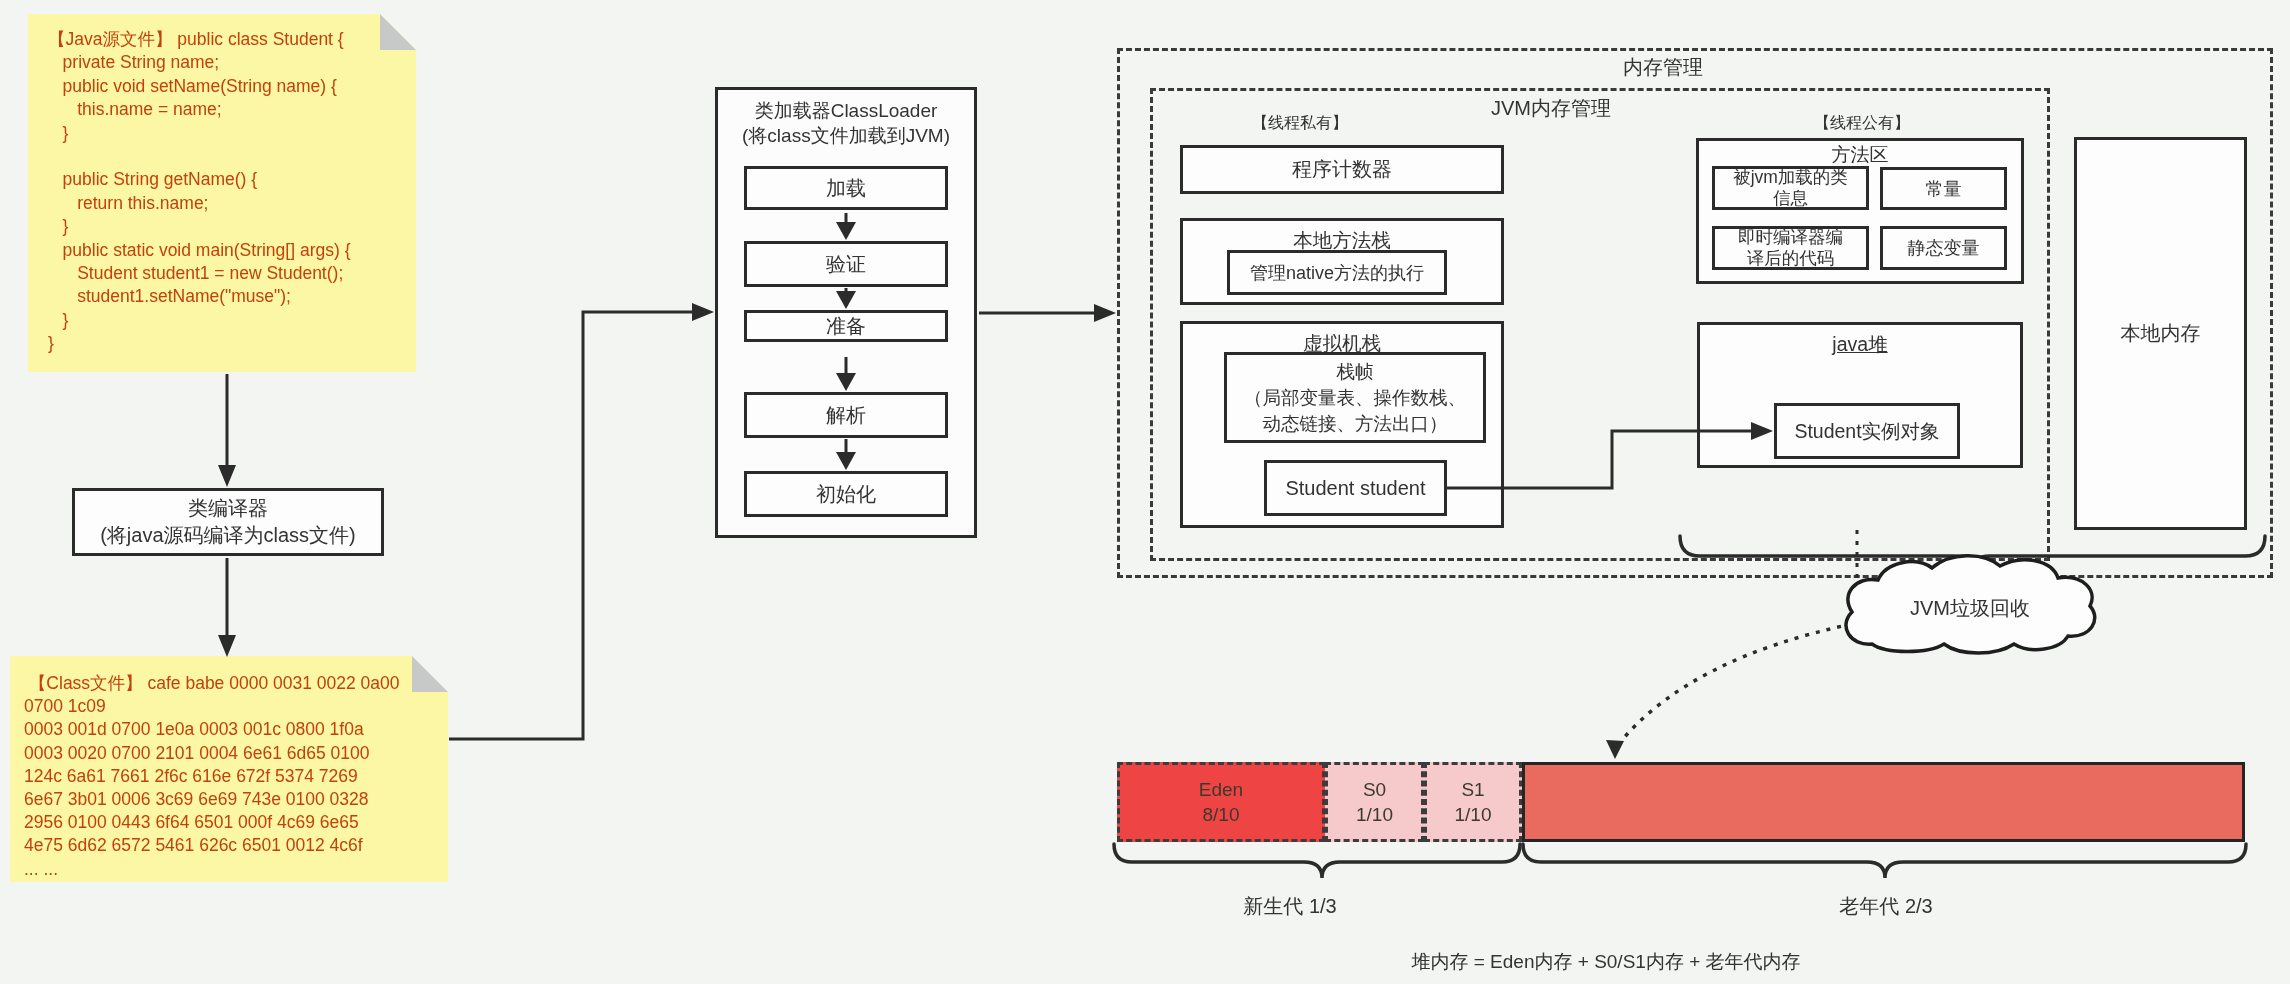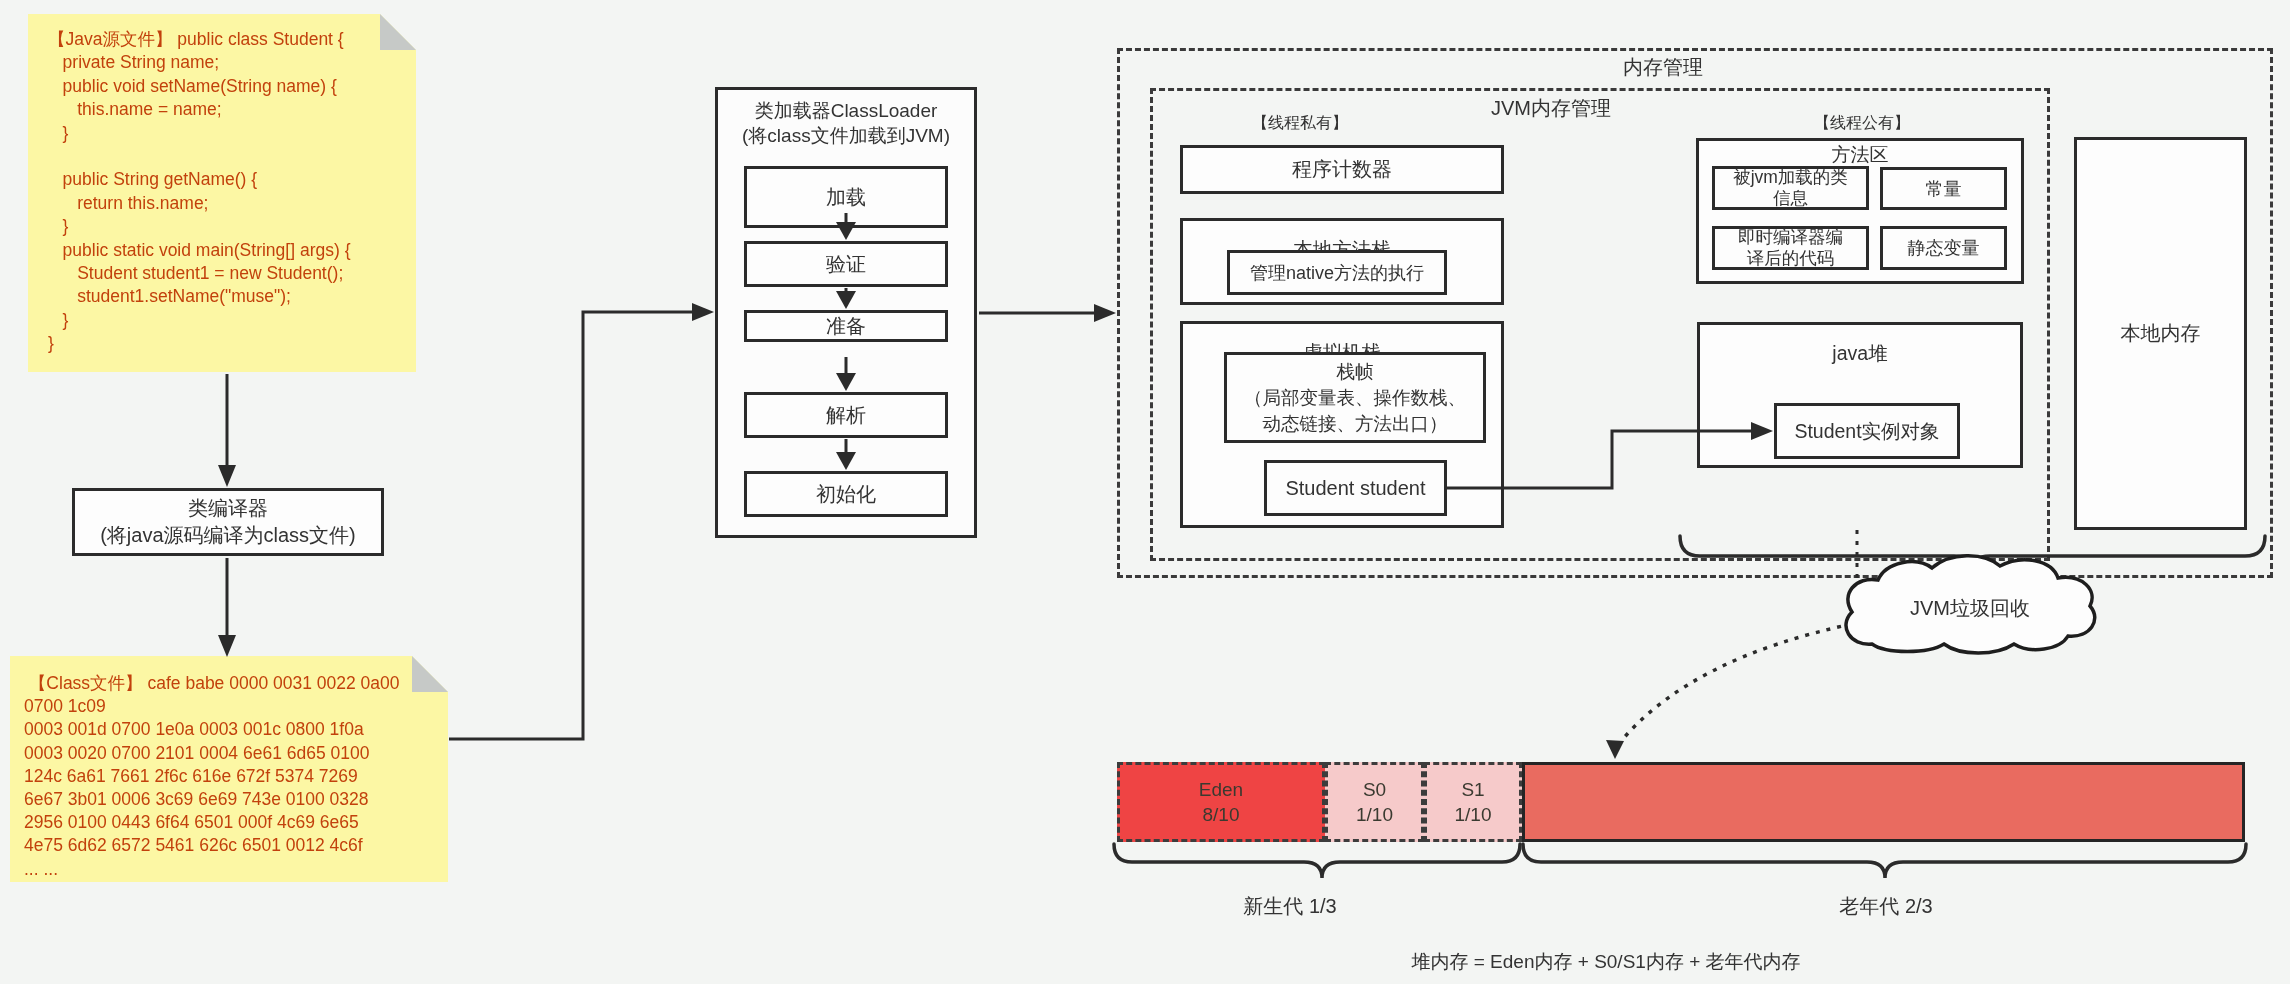--- a/index.html
+++ b/index.html
@@ -10,21 +10,21 @@
         clip-path:polygon(0 0,calc(100% - 36px) 0,100% 36px,100% 100%,0 100%);}
   .note .fold{position:absolute;top:0;right:0;width:36px;height:36px;background:#c6c9c7;
         clip-path:polygon(0 0,100% 100%,0 100%);}
   .code-lines{padding:14px 10px 10px 20px;}
   .code-line{white-space:pre;font-size:17.5px;line-height:23.4px;min-height:23.4px;}
   .note2 .code-line{line-height:23.2px;min-height:23.2px;}
   
   .box{position:absolute;background:#fdfdfd;border:3px solid #2b2b2b;box-sizing:border-box;}
   .center{display:flex;align-items:center;justify-content:center;text-align:center;}
   .titled{text-align:center;}
-  .box-title{font-size:19.5px;padding-top:15px;}
+  .box-title{font-size:19.5px;padding-top:6px;}
   
   .dashed{position:absolute;border:3px dashed #3a3a3a;box-sizing:border-box;}
   .dash-label{position:absolute;transform:translateX(-50%);font-size:20px;white-space:nowrap;}
   .zone-label{position:absolute;width:200px;text-align:center;font-size:16px;white-space:nowrap;}
   .two-line{white-space:pre-line;}
   
   .seg{position:absolute;top:762px;height:80px;box-sizing:border-box;
        display:flex;flex-direction:column;align-items:center;justify-content:center;
        font-size:19px;line-height:25px;color:#3a3a30;text-align:center;}
   .seg-dashed{border:3px dashed #3c3c3c;}
@@ -88,21 +88,21 @@
   <div class="note fold-holder" style="left:10px;top:656px;width:438px;height:0;background:transparent;clip-path:none;">
     <div class="fold"></div>
   </div>
 
   <div class="box titled" style="left:715px;top:87px;width:262px;height:451px;background:#fcfcfc;">
     <div style="font-size:19px;line-height:25px;padding-top:8px;">
       <div>类加载器ClassLoader</div>
       <div>(将class文件加载到JVM)</div>
     </div>
   </div>
-  <div class="box center" style="left:744px;top:166px;width:204px;height:62px;font-size:20px;">加载</div>
+  <div class="box center" style="left:744px;top:166px;width:204px;height:44px;font-size:20px;">加载</div>
   <div class="box center" style="left:744px;top:241px;width:204px;height:46px;font-size:20px;">验证</div>
   <div class="box center" style="left:744px;top:310px;width:204px;height:32px;font-size:20px;">准备</div>
   <div class="box center" style="left:744px;top:392px;width:204px;height:46px;font-size:20px;">解析</div>
   <div class="box center" style="left:744px;top:471px;width:204px;height:46px;font-size:20px;">初始化</div>
 
   <div class="dashed" style="left:1117px;top:48px;width:1156px;height:530px;">
     <span class="dash-label" style="left:543px;top:3px;">内存管理</span>
   </div>
   <div class="dashed" style="left:1150px;top:88px;width:900px;height:473px;">
     <span class="dash-label" style="left:398px;top:4px;">JVM内存管理</span>
@@ -134,21 +134,21 @@
   <div class="box titled" style="left:1696px;top:138px;width:328px;height:146px;">
     <div class="box-title" style="font-size:19px;padding-top:1px;">方法区</div>
   </div>
   <div class="box center two-line" style="left:1712px;top:166px;width:157px;height:44px;font-size:17.5px;line-height:21px;">被jvm加载的类
 信息</div>
   <div class="box center" style="left:1880px;top:167px;width:127px;height:43px;font-size:18px;">常量</div>
   <div class="box center two-line" style="left:1712px;top:226px;width:157px;height:44px;font-size:17.5px;line-height:21px;">即时编译器编
 译后的代码</div>
   <div class="box center" style="left:1880px;top:226px;width:127px;height:44px;font-size:18px;">静态变量</div>
 
-  <div class="box titled" style="left:1697px;top:322px;width:326px;height:146px;">
+  <div class="box titled" style="left:1697px;top:322px;width:326px;height:146px;text-decoration:underline;">
     <div class="box-title">java堆</div>
   </div>
   <div class="box center" style="left:1774px;top:403px;width:186px;height:56px;font-size:19.5px;">Student实例对象</div>
 
   <div class="box center" style="left:2074px;top:137px;width:173px;height:393px;font-size:20px;">本地内存</div>
 
   <div class="seg seg-dashed" style="left:1117px;width:208px;background:#ef4444;">
     <div>Eden</div>
     <div>8/10</div>
   </div>

